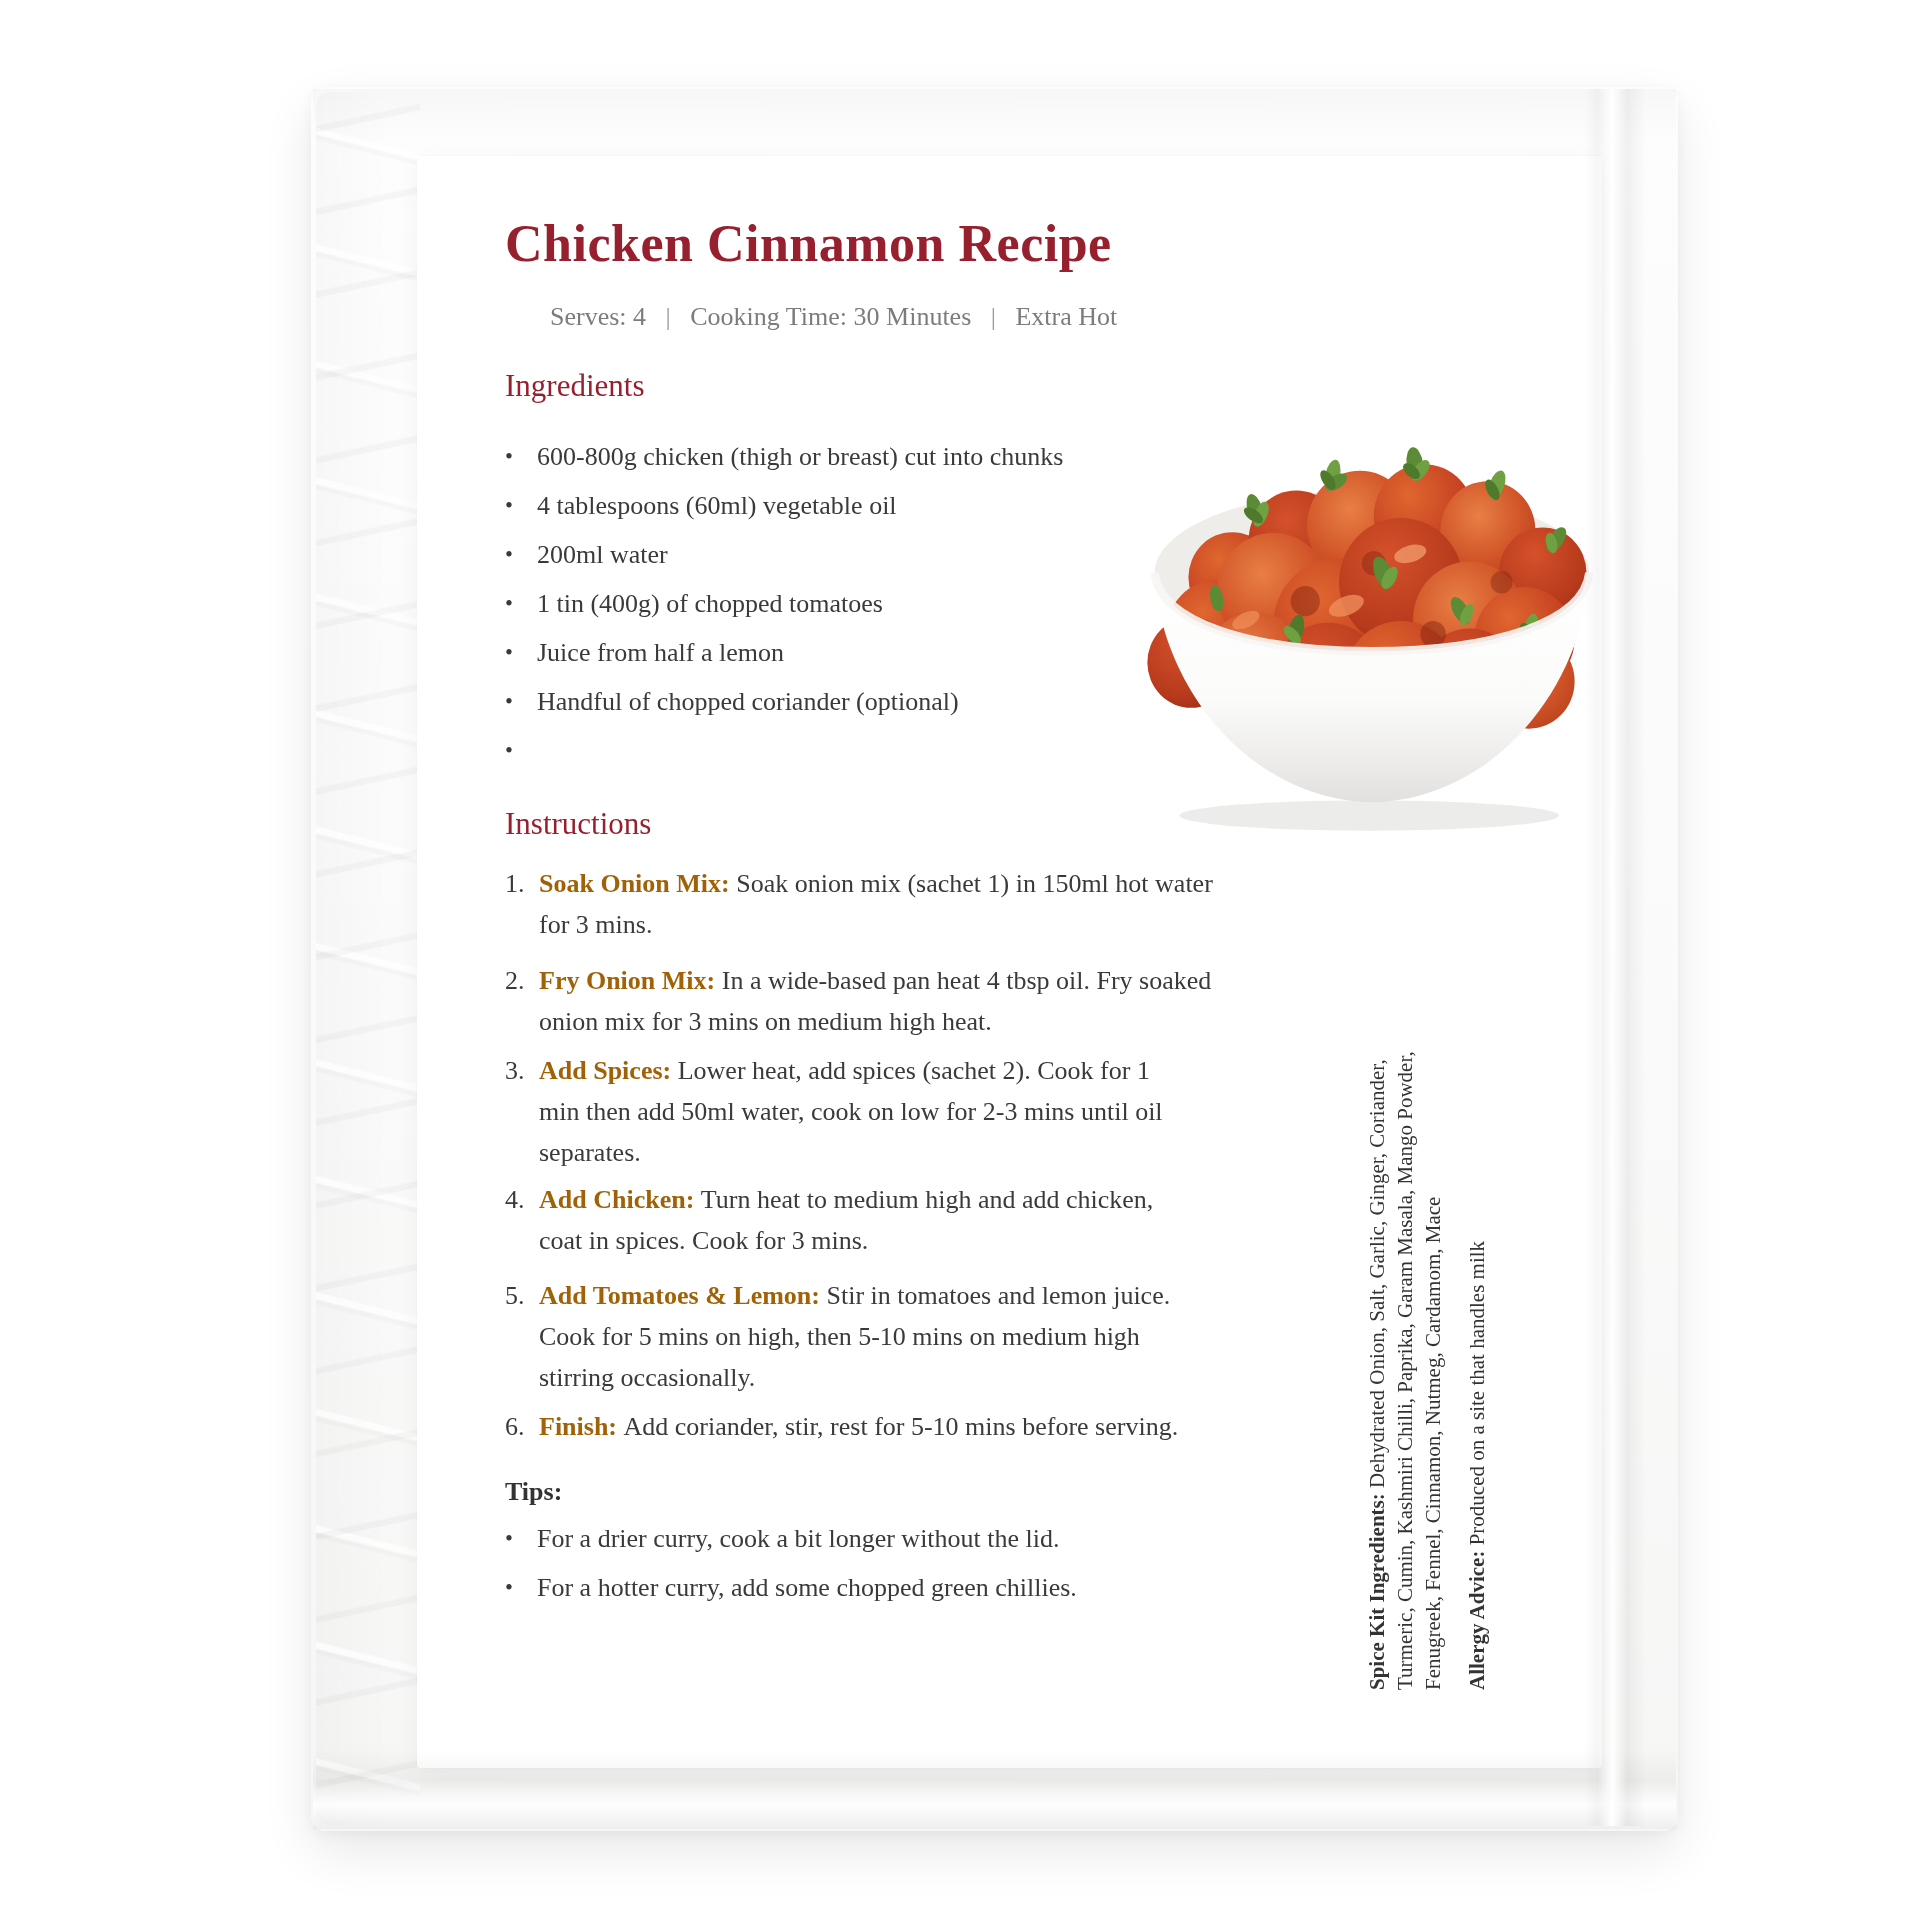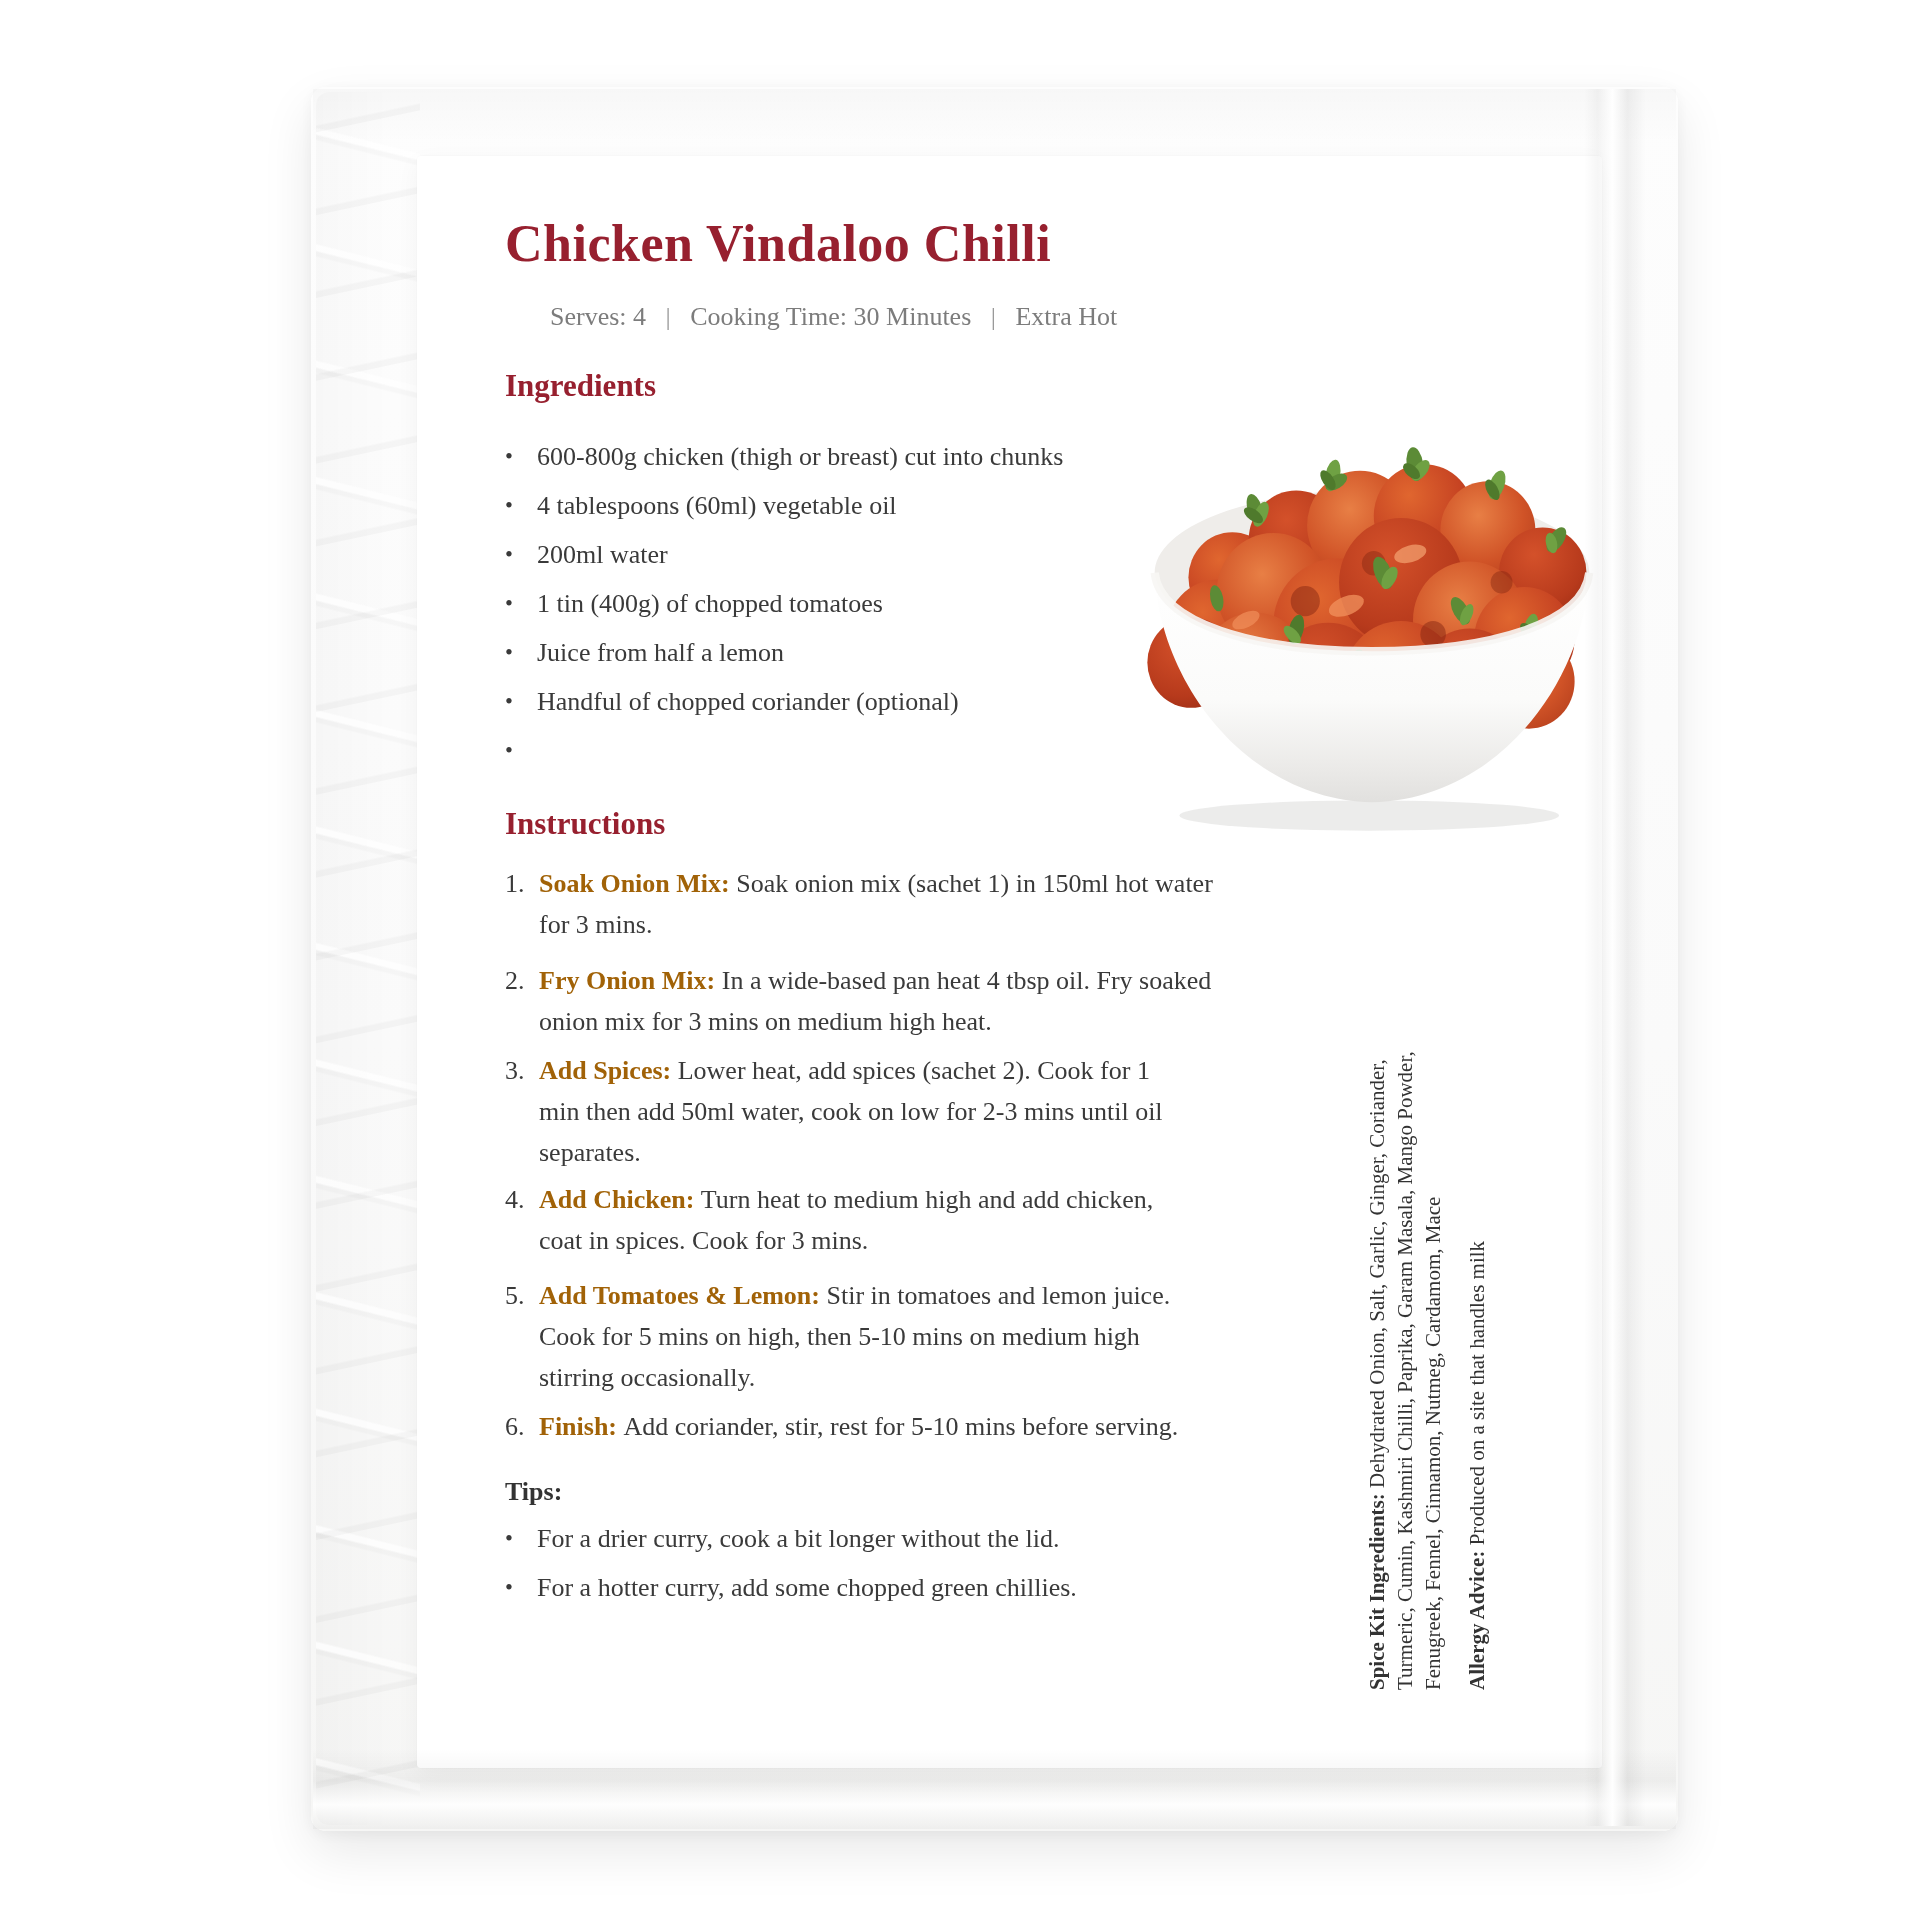--- a/index.html
+++ b/index.html
@@ -24,21 +24,21 @@
           background:linear-gradient(90deg, rgba(0,0,0,0) 0%, rgba(0,0,0,0.035) 22%, rgba(255,255,255,0.95) 46%, rgba(0,0,0,0.05) 70%, rgba(0,0,0,0) 100%);}
   
   #paper{position:absolute;left:417px;top:156px;width:1185px;height:1612px;background:#ffffff;
          border-radius:3.8px;
          box-shadow:0 0 0 0.9px rgba(0,0,0,0.012), 0 7.5px 24.5px rgba(0,0,0,0.045);}
   
   .title{position:absolute;left:88px;top:60px;font-size:52px;line-height:56px;font-weight:700;
          color:#97202f;letter-spacing:0.5px;white-space:nowrap;}
   .meta{position:absolute;left:88px;top:144px;font-size:26px;line-height:34px;color:#7c7c7c;white-space:nowrap;margin-left:45px;}
   .meta .sep{color:#9a9a9a;margin:0 13px;}
-  .h2{position:absolute;left:88px;font-size:31px;line-height:38px;font-weight:700;color:#97202f;white-space:nowrap;}
+  .h2{position:absolute;left:88px;font-size:31px;line-height:38px;font-weight:400;color:#97202f;white-space:nowrap;}
   ul.blist{position:absolute;left:88px;margin:0;padding:0;list-style:none;}
   ul.blist li{display:flex;line-height:49px;white-space:nowrap;color:#3a3a3a;font-size:26px;}
   ul.blist li .bullet{width:32px;flex:0 0 32px;font-size:22.6px;color:#3a3a3a;}
   .step{position:absolute;left:88px;width:923px;padding-left:34px;color:#3a3a3a;font-size:26px;line-height:41px;}
   .step .num{position:absolute;left:0;top:0;}
   .step b{font-weight:700;color:#a16207;}
   .step .pre{white-space:pre-wrap;}
   .tips-h{position:absolute;left:88px;top:1317px;font-size:26px;line-height:38px;font-weight:700;color:#333333;}
   .footer{position:absolute;left:88px;top:1508px;font-size:26px;line-height:34px;color:#a03240;white-space:nowrap;}
   .footer .fsep{color:#b56a72;margin:0 11.3px;}
@@ -56,21 +56,21 @@
 <body>
 
 <div id="page">
 
   <div id="packet"></div>
   <div class="crinkle-left"></div>
   <div class="crinkle-top"></div>
 
   <div id="paper">
 
-    <div class="title">Chicken Vindaloo Chilli</div>
+    <div class="title">Chicken Cinnamon Recipe</div>
 
     <div class="meta">
       <span>Serves: 4</span>
       <span class="sep">|</span>
       <span>Cooking Time: 30 Minutes</span>
       <span class="sep">|</span>
       <span>Extra Hot</span>
     </div>
 
     <div class="h2" style="top:211px">Ingredients</div>

